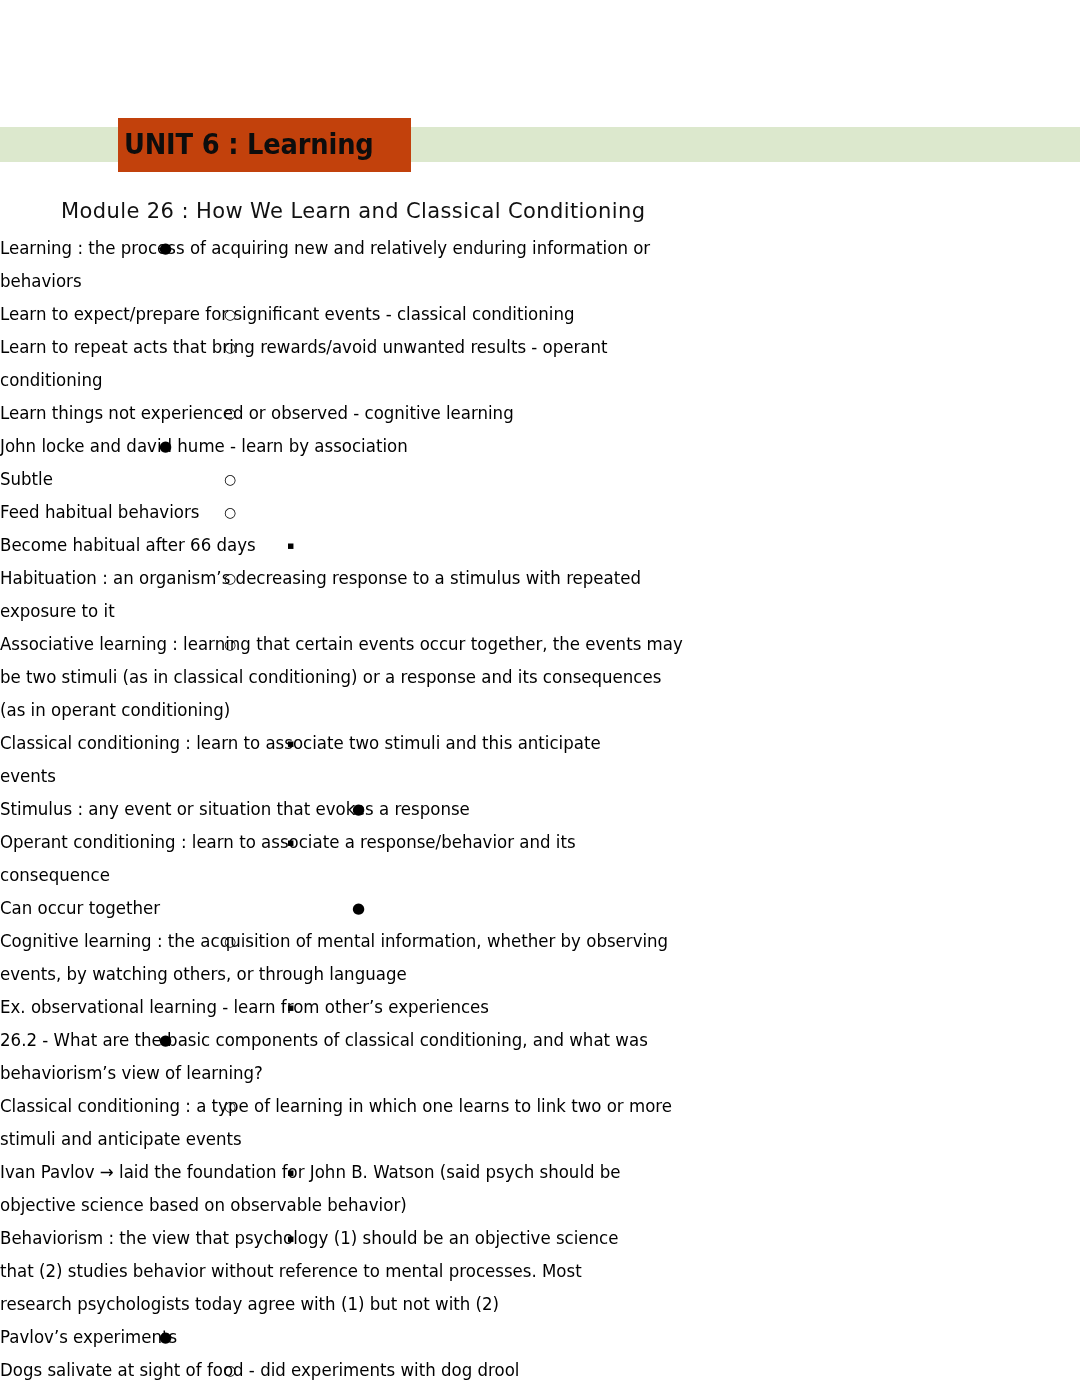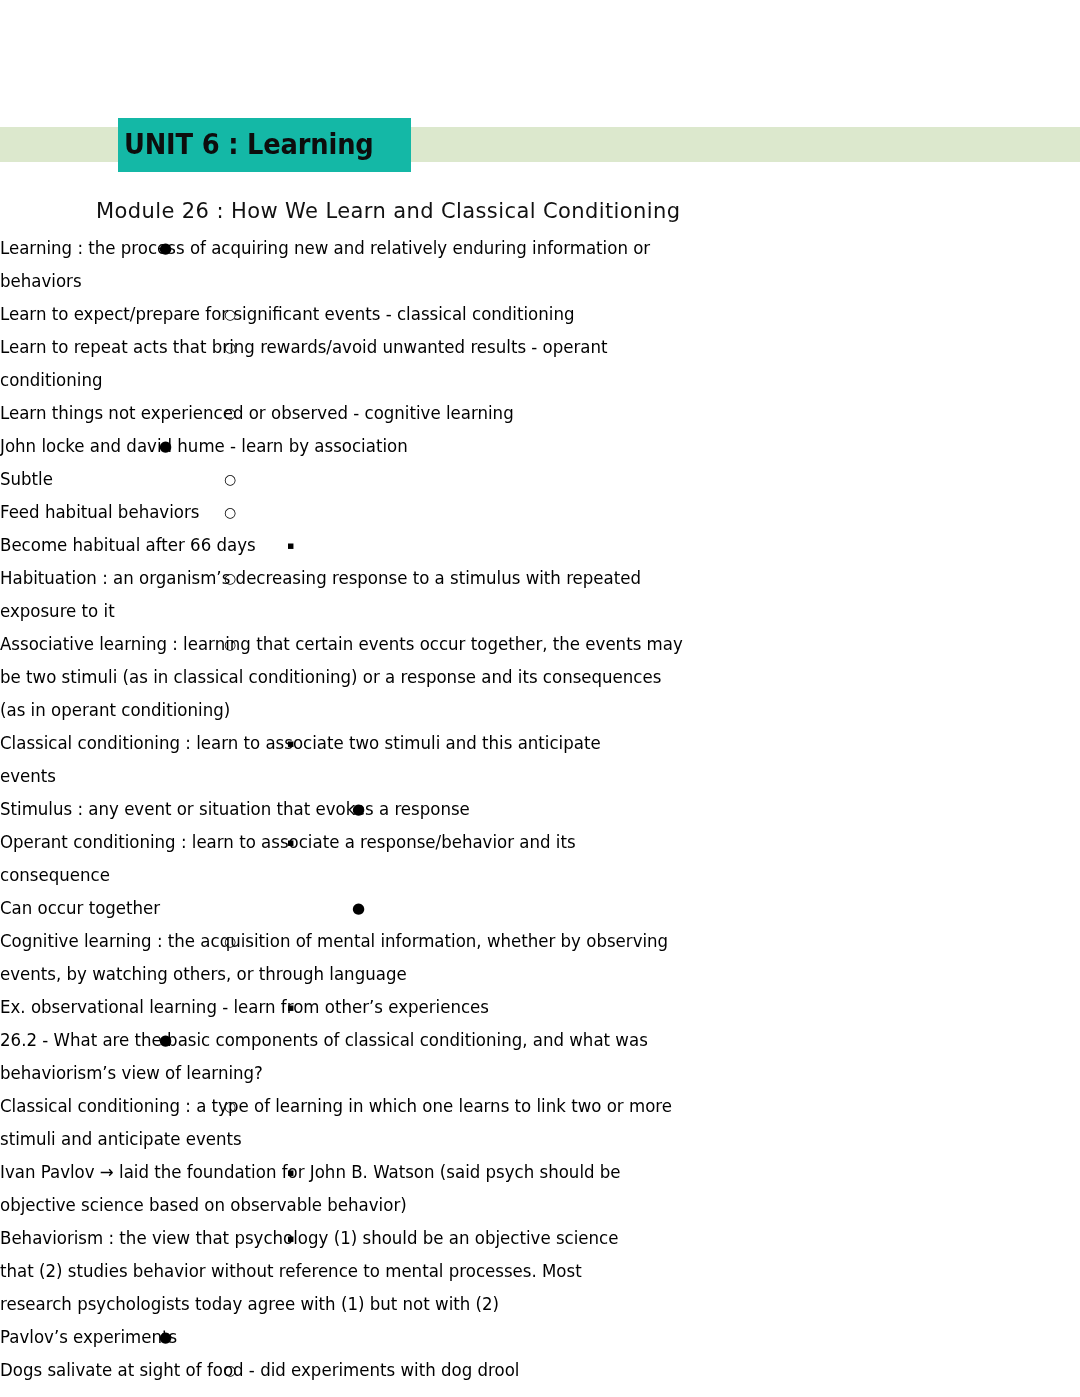--- a/index.html
+++ b/index.html
@@ -24,21 +24,21 @@
     top: 127px;
     width: 1080px;
     height: 35px;
     background: #dce8cd;
   }
   .title-box {
     position: absolute;
     left: 118px;
     top: 118px;
     height: 54px;
-    background: #14b8a6;
+    background: #c2410c;
     display: flex;
     align-items: center;
     padding: 0 16px 0 6px;
     z-index: 2;
   }
   .title-text {
     font-family: "DejaVu Sans", sans-serif;
     font-weight: 700;
     font-size: 28px;
     line-height: 1;
@@ -52,21 +52,21 @@
   
   .doc-body {
     position: absolute;
     left: 0;
     top: 196px;
     width: 1080px;
   }
 
   .module-heading {
     margin: 0 0 6px 0;
-    padding-left: 96px;
+    padding-left: 61px;
     font-family: "DejaVu Sans", sans-serif;
     font-weight: 400;
     font-size: 21px;
     line-height: 30px;
     letter-spacing: 0.4px;
     color: #111111;
     white-space: nowrap;
   }
 
   ul.outline {

